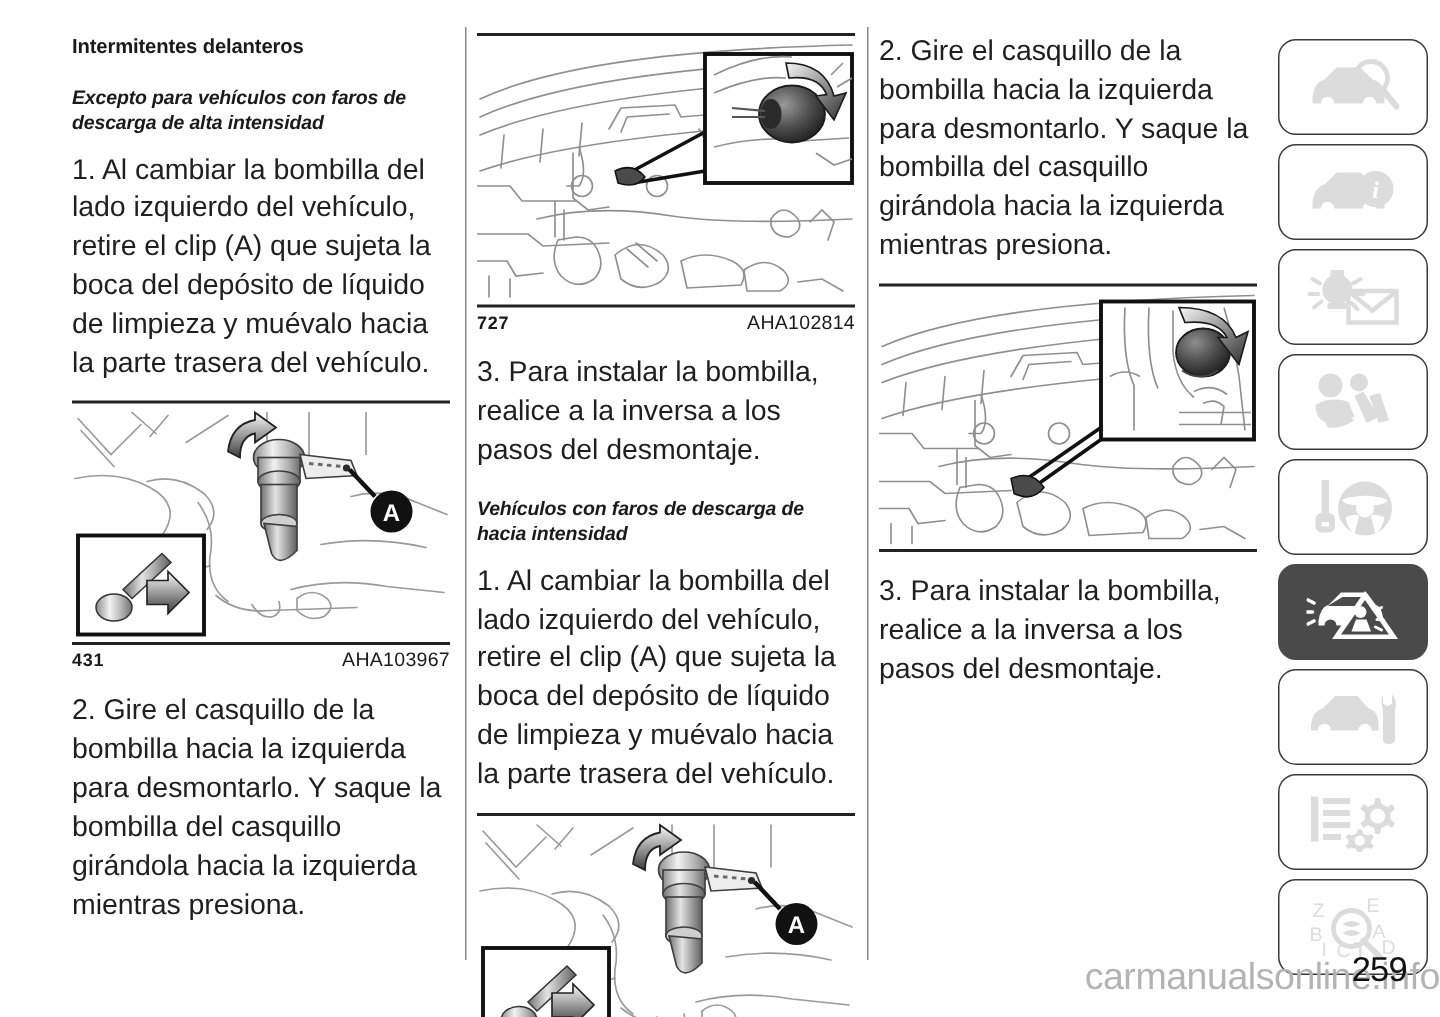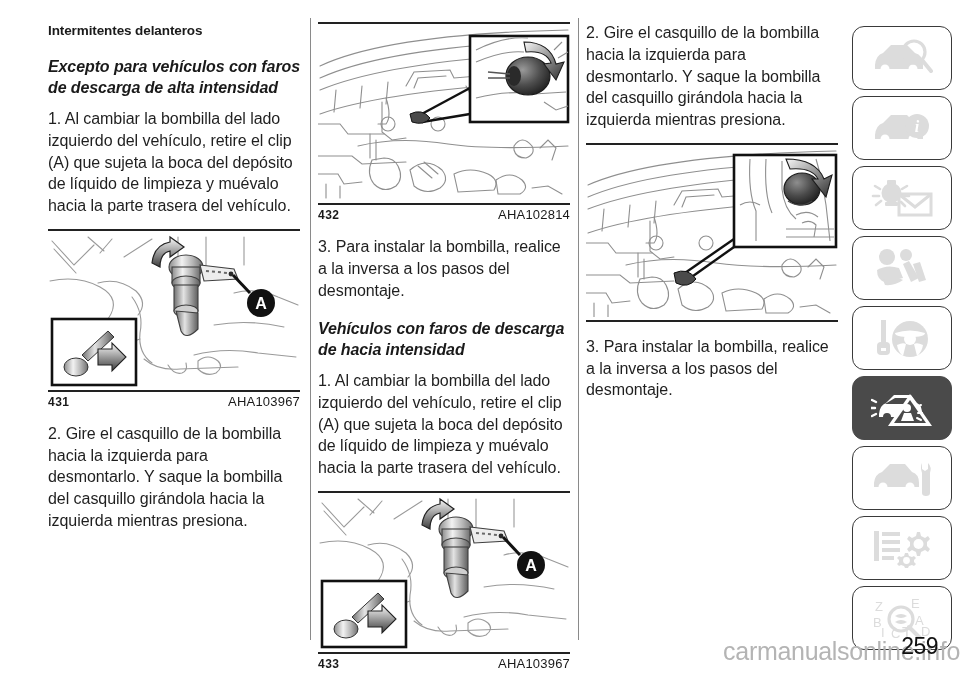--- a/index.html
+++ b/index.html
@@ -27,25 +27,25 @@
   }
   .divider-v.d1{left:310px;}
   .divider-v.d2{left:578px;}
 
   
   h2.head{
     font-size:13.5px;font-weight:bold;line-height:1.28;
     margin:0 0 12px 0;letter-spacing:-0.1px;
   }
   h3.subhead{
-    font-size:16px;font-weight:bold;font-style:italic;line-height:1.28;
+    font-size:13px;font-weight:bold;font-style:italic;line-height:1.28;
     margin:18px 0 10px 0;letter-spacing:-0.1px;
   }
   p.body{
-    font-size:16px;line-height:1.36;margin:0 0 12px 0;
+    font-size:19px;line-height:1.36;margin:0 0 12px 0;
     color:#1f1f1f;letter-spacing:-0.05px;
   }
   p.body:last-child{margin-bottom:0;}
 
   
   .figure{margin:0 0 14px 0;}
   .fig-rule-top{height:2px;background:#222;margin-bottom:4px;}
   .fig-art{
     position:relative;width:100%;background:#fff;
     border:0;overflow:hidden;
@@ -237,21 +237,21 @@
             <path d="M170 44 L192 46 M170 50 L192 50" stroke="#555" stroke-width="1.4"></path>
             <path d="M206 14 Q232 14 238 36 L246 34 L238 52 L226 36 L233 35 Q228 22 208 24 Z" fill="url(#ag2)" stroke="#1c1c1c" stroke-width="1.1"></path>
 
             <path d="M100 88 L152 60" stroke="#111" stroke-width="2.4"></path>
             <path d="M104 94 L152 86" stroke="#111" stroke-width="2.4"></path>
             <path d="M92 86 Q104 80 112 90 Q106 98 94 94 Z" fill="#4a4a4a" stroke="#111" stroke-width="1"></path>
           </svg>
         </div>
         <div class="fig-rule-bot"></div>
         <div class="fig-caption">
-          <span class="fig-num">432</span>
+          <span class="fig-num">727</span>
           <span class="fig-code">AHA102814</span>
         </div>
       </div>
 
       <p class="body">3. Para instalar la bombilla, realice a la inversa a los pasos del desmontaje.</p>
       <h3 class="subhead">Vehículos con faros de descarga de hacia intensidad</h3>
       <p class="body">1. Al cambiar la bombilla del lado izquierdo del vehículo, retire el clip (A) que sujeta la boca del depósito de líquido de limpieza y muévalo hacia la parte trasera del vehículo.</p>
 
       <div class="figure">
         <div class="fig-rule-top"></div>

